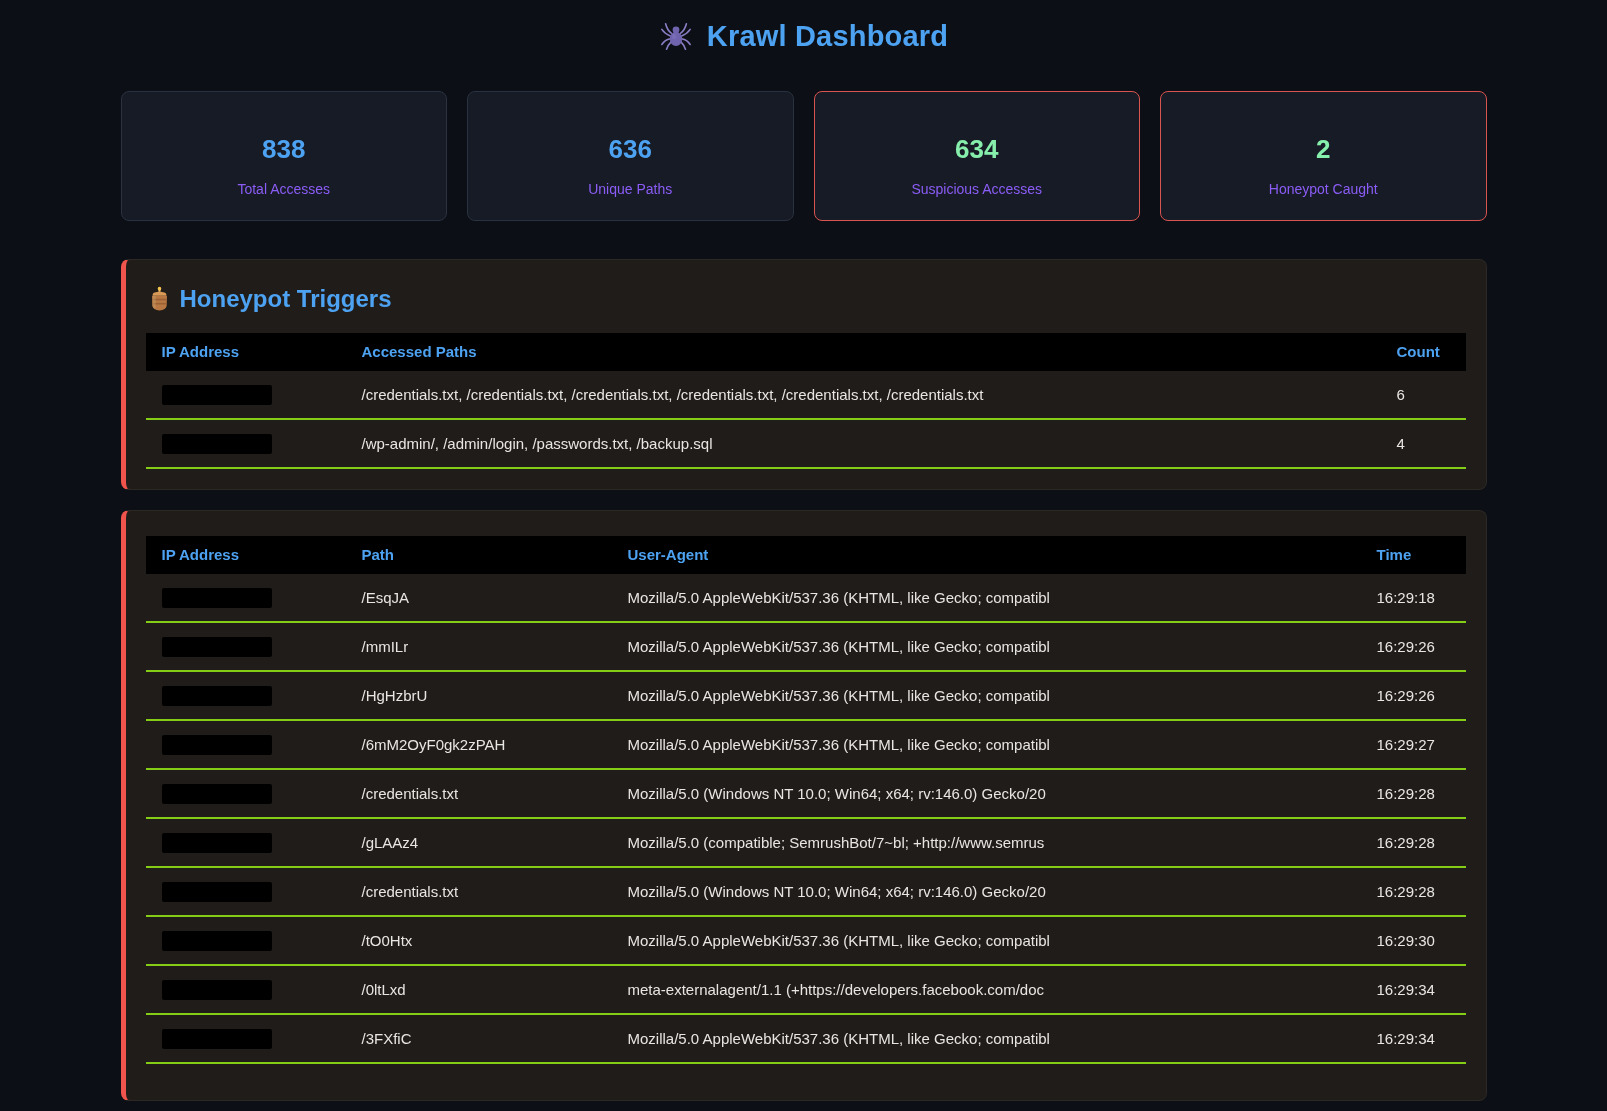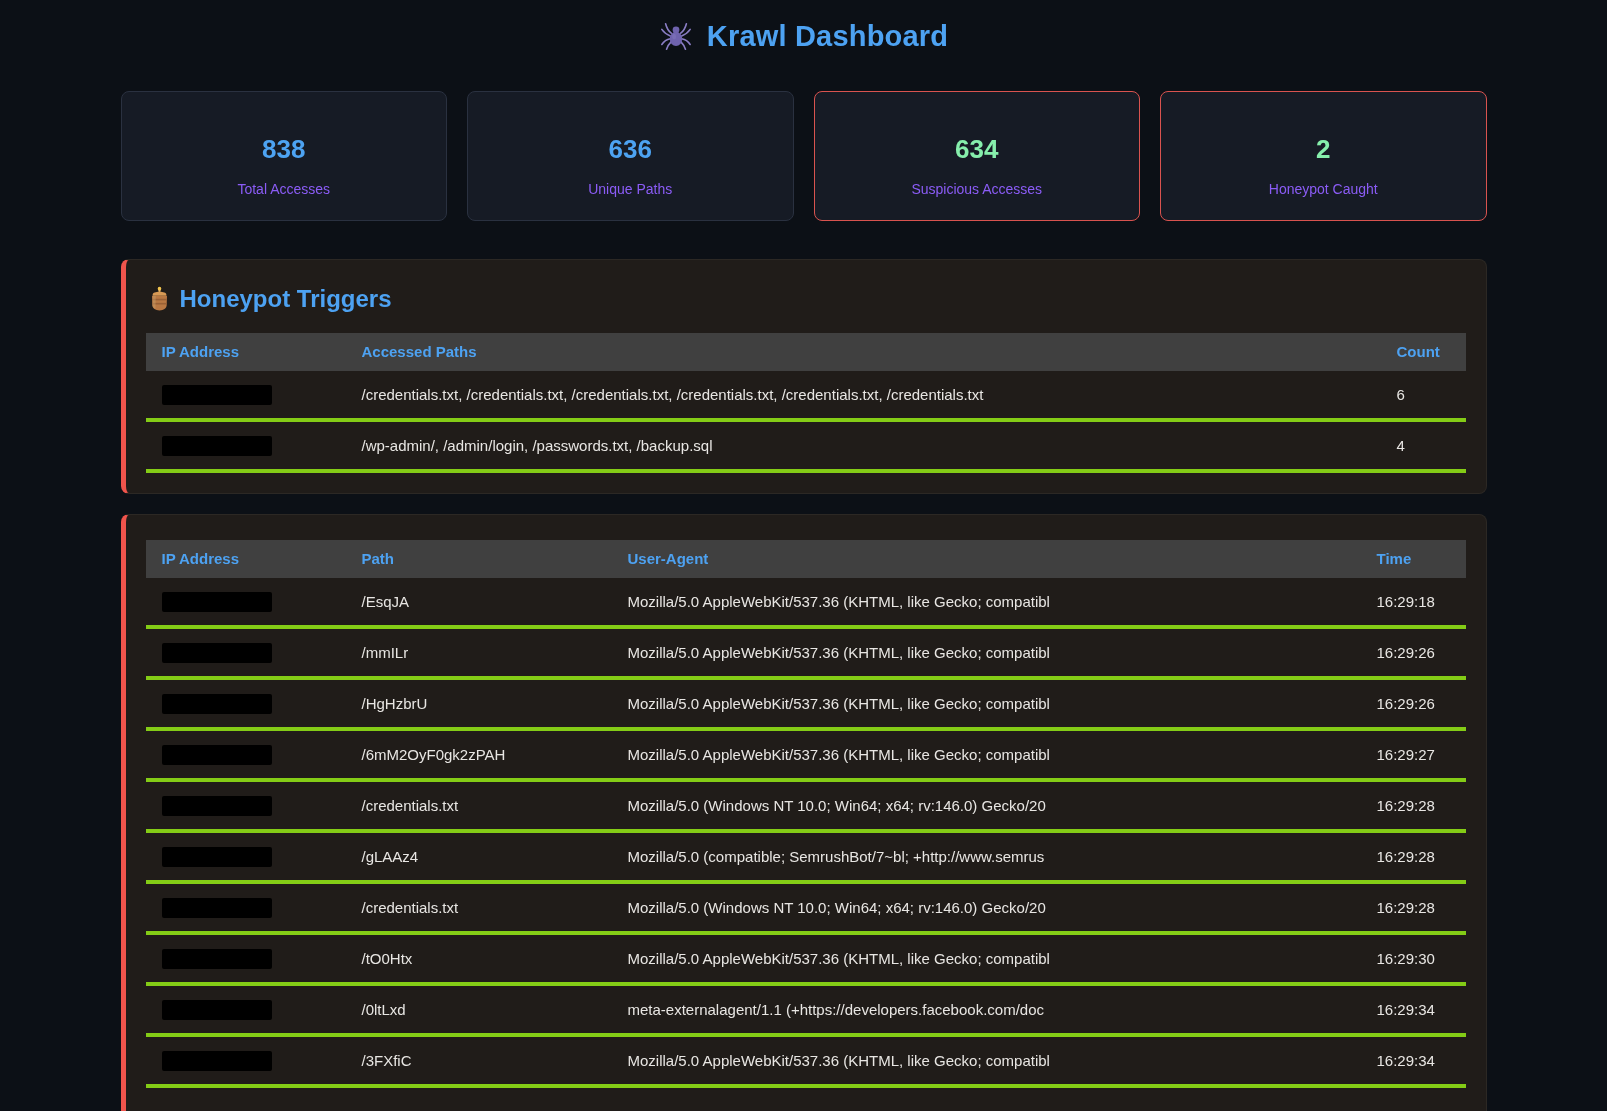--- a/index.html
+++ b/index.html
@@ -49,26 +49,26 @@
   .panel.suspicious { padding-bottom: 36px; }
   .panel-title {
     display: flex; align-items: center; gap: 7px; margin-bottom: 20px;
   }
   .panel-title h2 { font-size: 24px; font-weight: bold; color: #4da2f2; }
   .panel-icon svg { display: block; }
 
   
   table { width: 100%; border-collapse: collapse; table-layout: fixed; }
   thead th {
-    background: #404040; color: #4da2f2; font-size: 15px; font-weight: bold;
+    background: #000000; color: #4da2f2; font-size: 15px; font-weight: bold;
     text-align: left; padding: 9px 16px; line-height: 20px;
   }
   tbody td {
     font-size: 15px; color: #e8e6e3; padding: 13px 16px; line-height: 20px;
-    border-bottom: 4px solid #84cc16;
+    border-bottom: 2px solid #84cc16;
     white-space: nowrap; overflow: hidden;
   }
   col.c-ip { width: 200px; }
   col.c-path { width: 266px; }
   col.c-count { width: 85px; }
   col.c-time { width: 105px; }
 
   .redacted {
     display: inline-block; width: 110px; height: 20px;
     background: #000; border-radius: 2px; vertical-align: middle;

